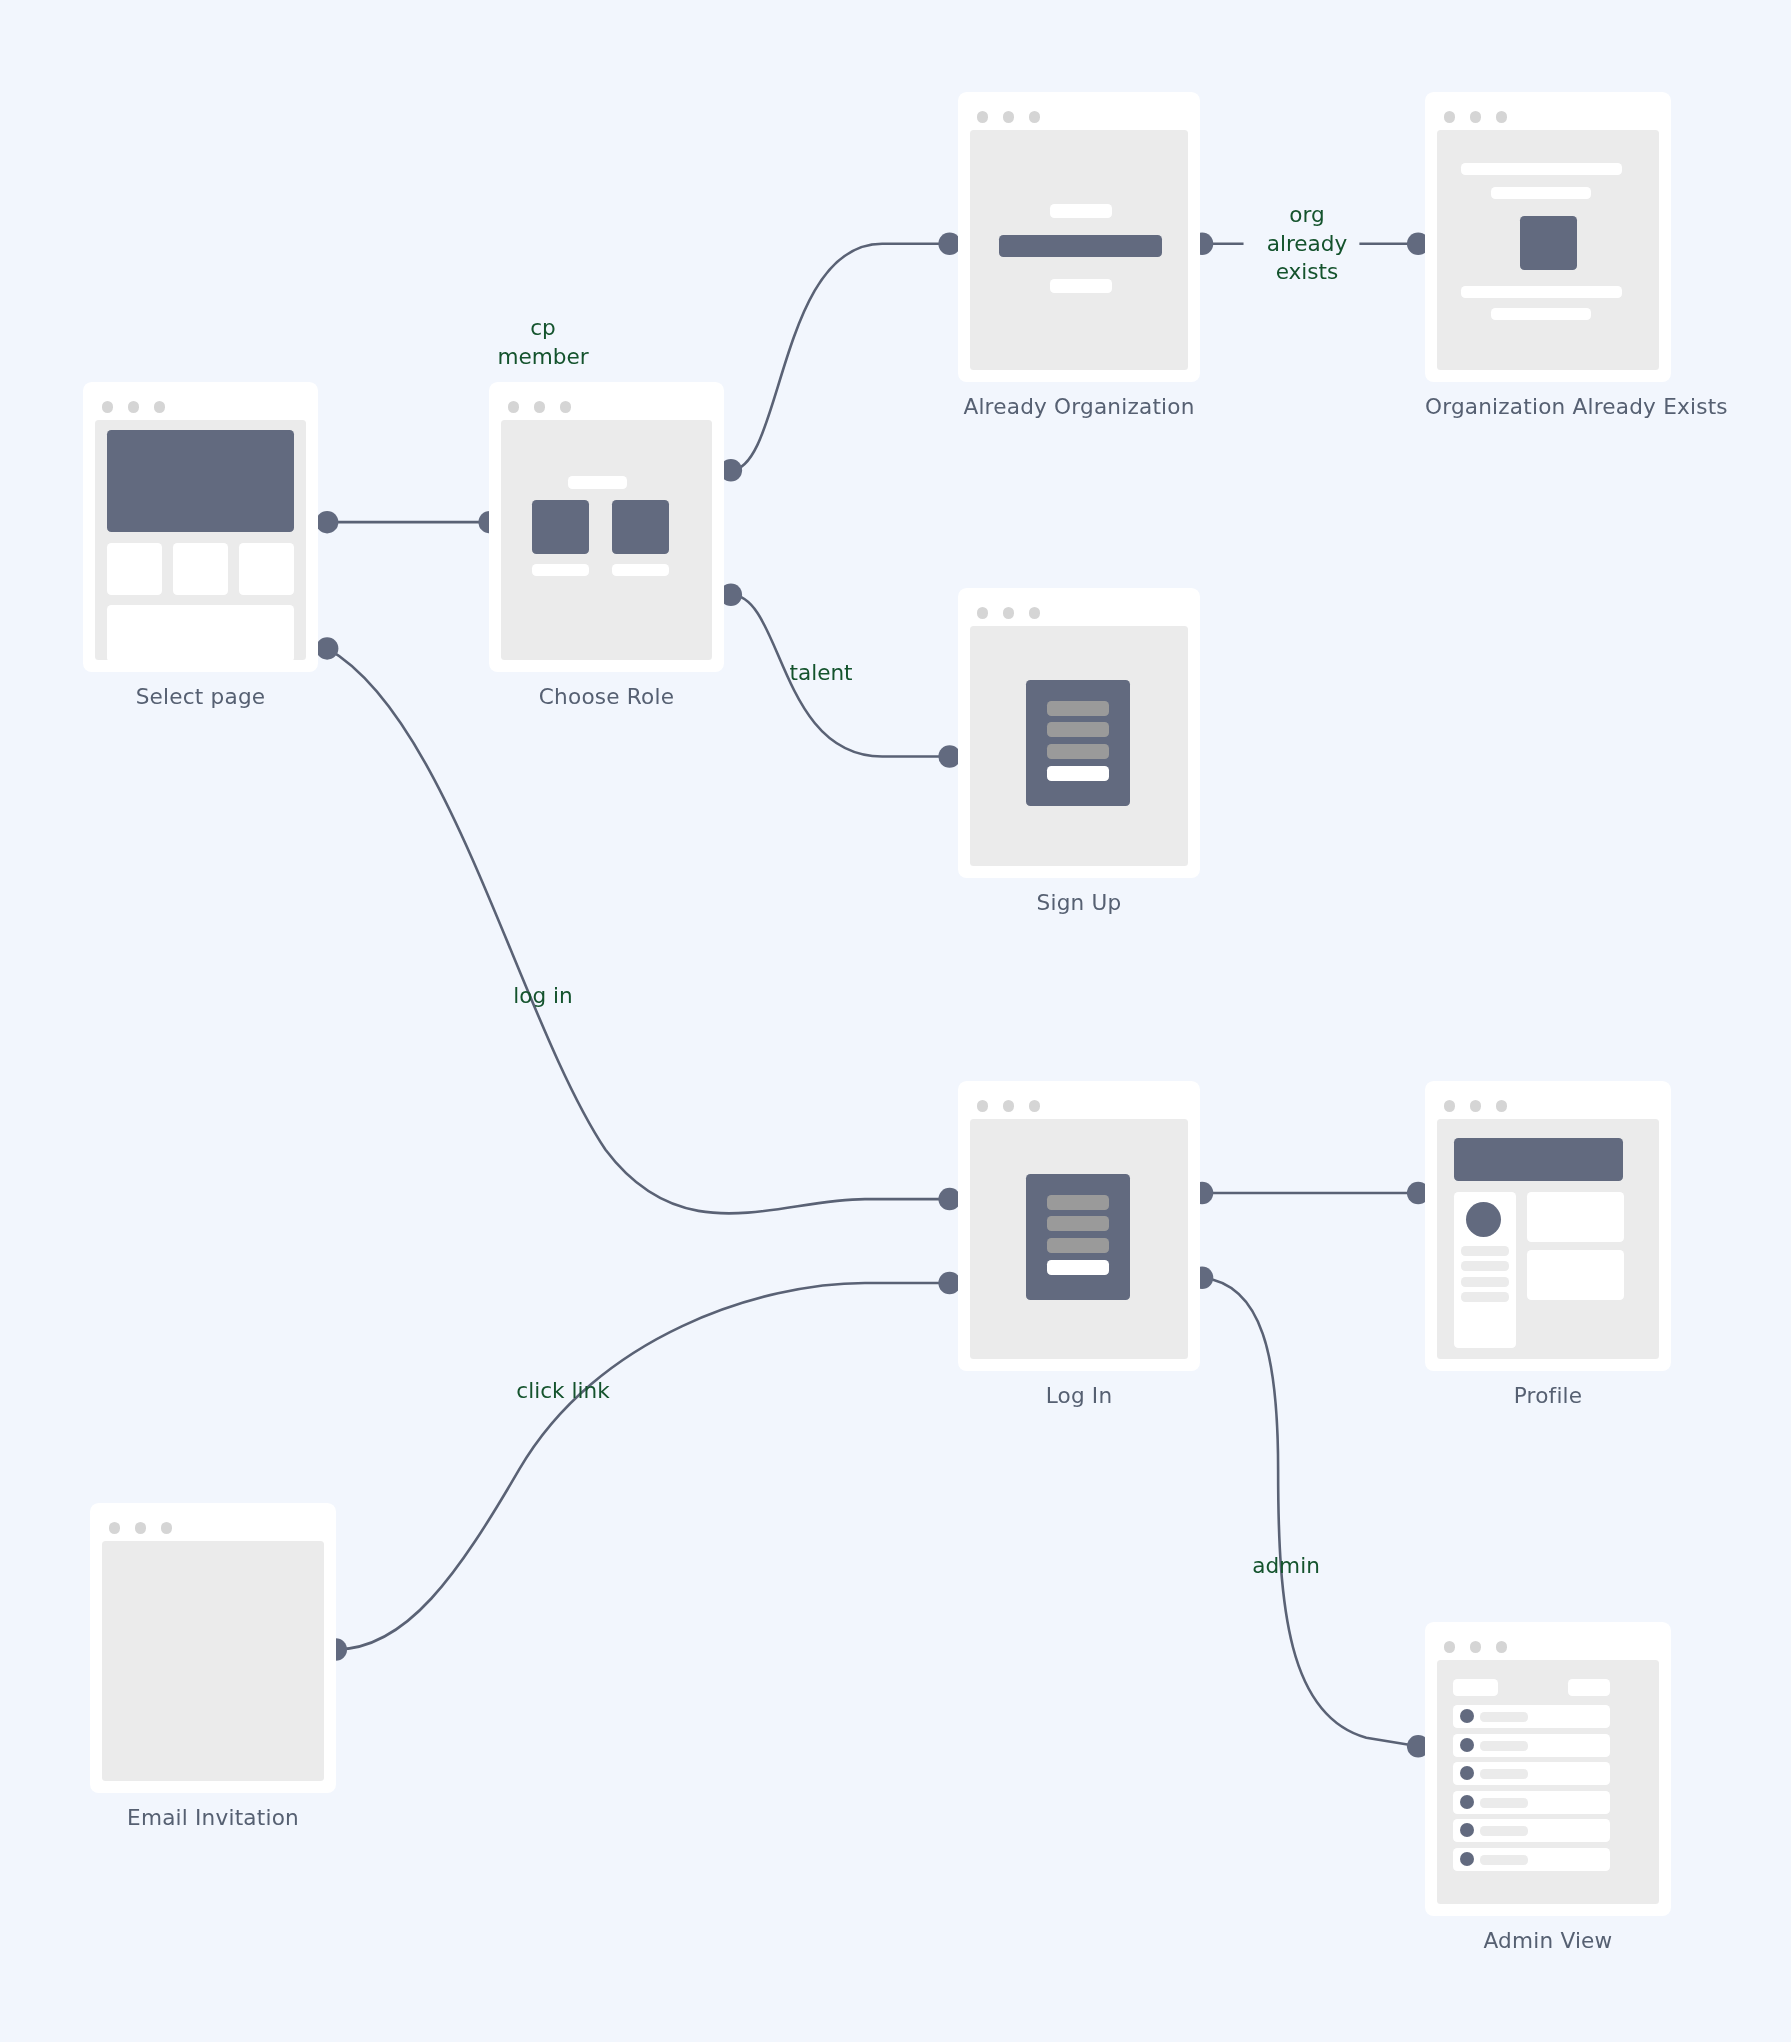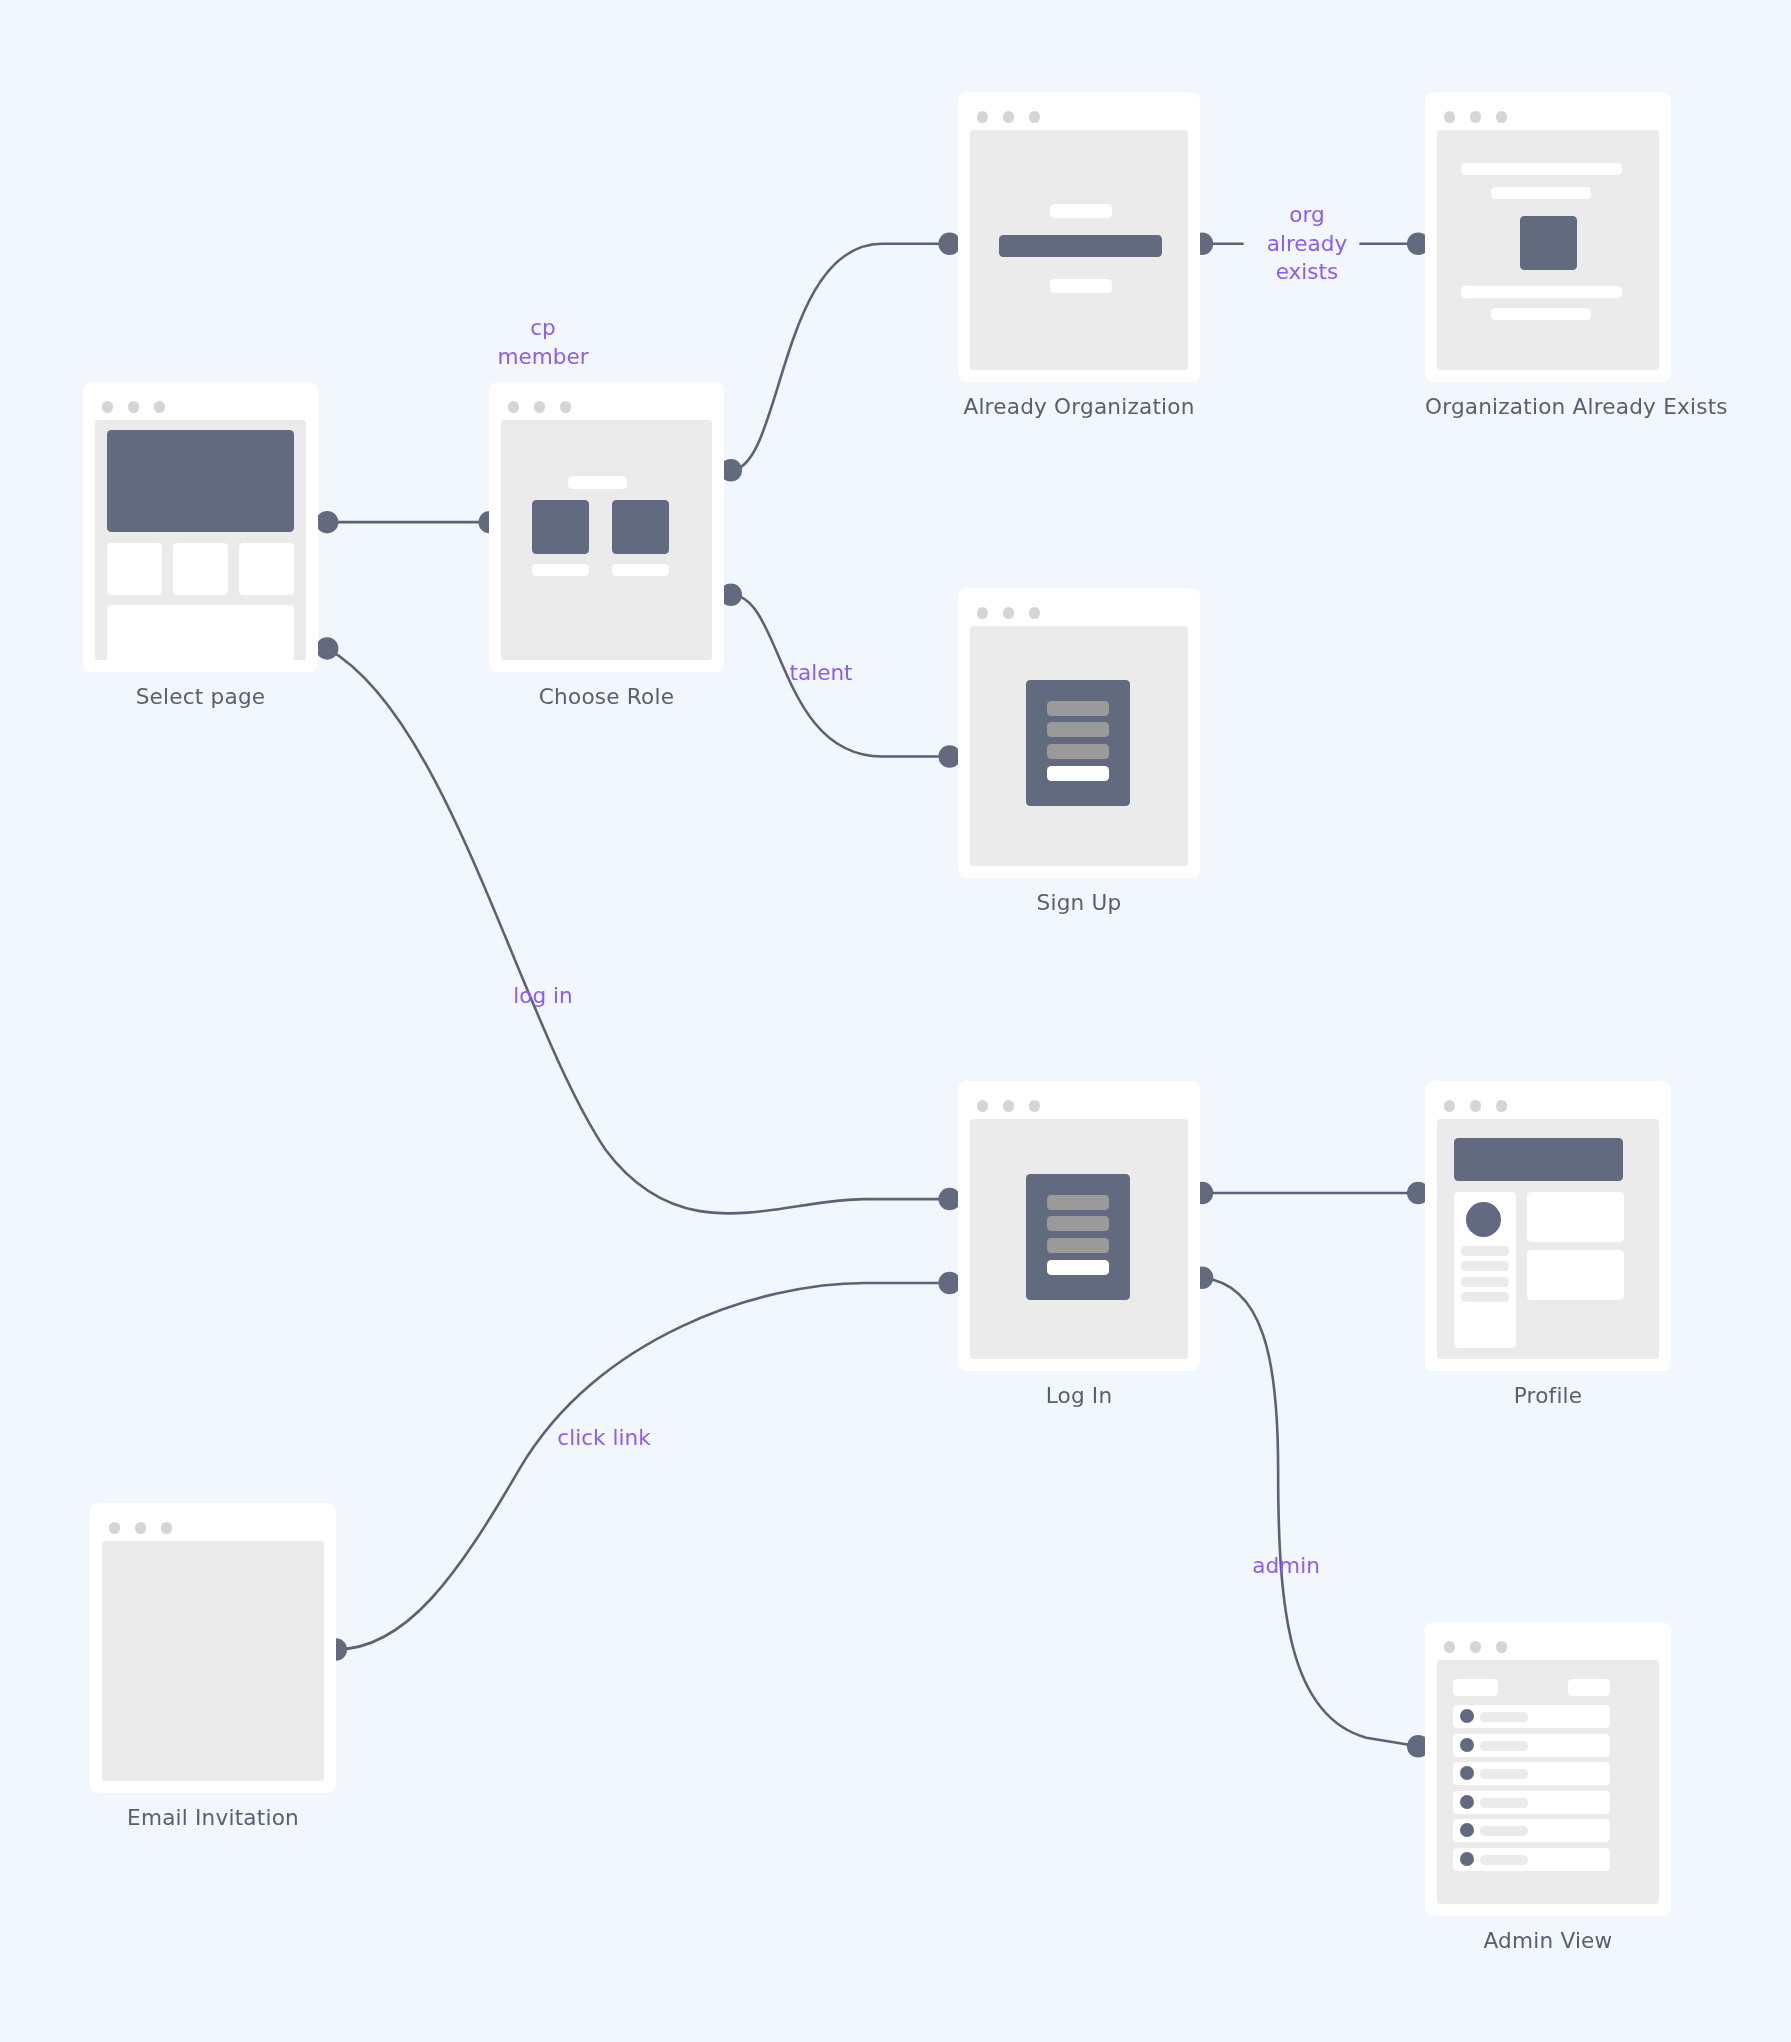--- a/index.html
+++ b/index.html
@@ -70,21 +70,21 @@
     position: absolute;
     width: 100%;
     text-align: center;
     color: #566072;
     font-size: 21.6px;
     letter-spacing: 0.2px;
     white-space: nowrap;
   }
   .edge-label {
     position: absolute;
-    color: #8b5cf6;
+    color: #14532d;
     font-size: 21.6px;
     line-height: 28.5px;
     text-align: center;
     white-space: pre-line;
     transform: translate(-50%, -50%);
   }
 </style>
 </head>
 <body>
 
@@ -140,21 +140,21 @@
     </g>
   </svg>
 
   <div class="edge-label" style="left:543px;  top:342px;">cp
 member</div>
   <div class="edge-label" style="left:1307px; top:244px;">org
 already
 exists</div>
   <div class="edge-label" style="left:821px;  top:673px;text-align:center;">talent</div>
   <div class="edge-label" style="left:543px;  top:996px;">log in</div>
-  <div class="edge-label" style="left:563px;  top:1438px;margin-left:41px;">click link</div>
+  <div class="edge-label" style="left:563px;  top:1391px;">click link</div>
   <div class="edge-label" style="left:1286px; top:1566px;">admin</div>
 
   <div class="node" style="left:83px; top:382px; width:235px;">
     <div class="win" style="height:290px;">
       <div class="titlebar">
         <span class="dot"></span>
         <span class="dot"></span>
         <span class="dot"></span>
       </div>
       <div class="screen">

